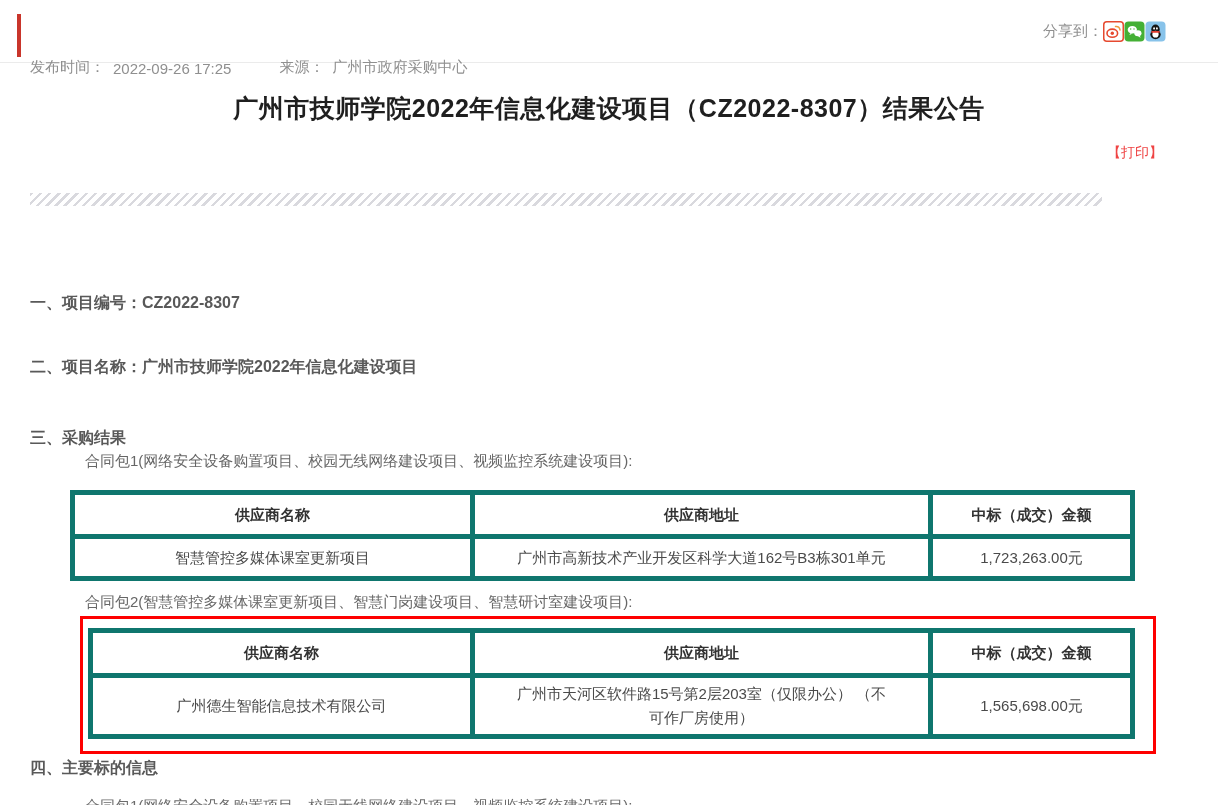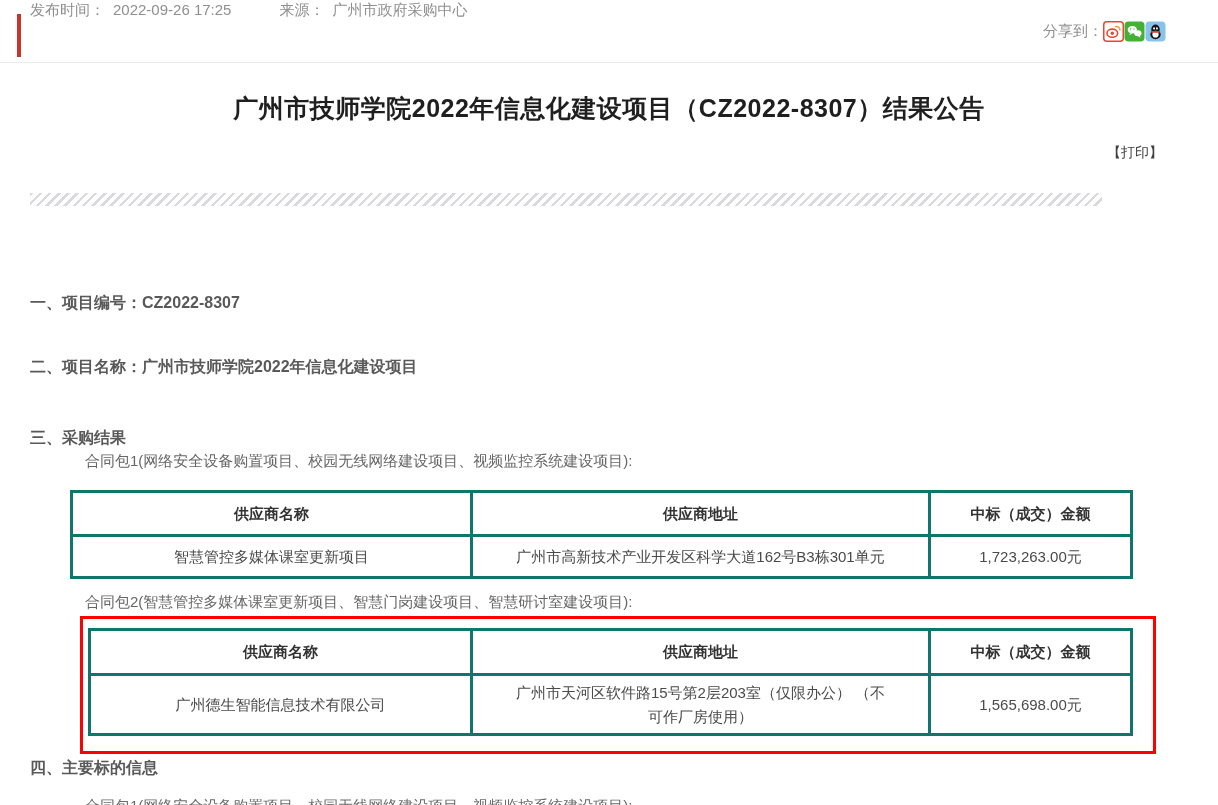--- a/index.html
+++ b/index.html
@@ -16,43 +16,43 @@
   
   .meta-bar {
     position: absolute; left: 0; top: 0; width: 1218px; height: 63px;
     border-bottom: 1px solid #ebebeb;
   }
   .left-accent {
     position: absolute; left: 17px; top: 14px; width: 4px; height: 43px;
     background: #c9352b;
   }
   .meta-text {
-    position: absolute; left: 30px; top: 1px; height: 62px;
-    display: flex; align-items: flex-start; gap: 8px;
+    position: absolute; left: 30px; top: 15px; height: 62px;
+    display: flex; align-items: flex-end; gap: 8px;
     font-size: 15px; color: #8f8f8f;
   }
   .meta-gap { width: 32px; }
   .share-area {
     position: absolute; right: 52px; top: 0; height: 62px;
     display: flex; align-items: center; 
     font-size: 15px; color: #8f8f8f;
   }
   .share-icon { width: 21px; height: 21px; display: inline-block; cursor: pointer; }
   .share-icon svg { width: 21px; height: 21px; display: block; }
 
   
   .article-title {
     position: absolute; left: 0; top: 92px; width: 1218px;
     text-align: center;
     font-size: 25px; font-weight: bold; color: #1f1f1f;
     letter-spacing: 0.5px;
   }
   .print-btn {
     position: absolute; right: 55px; top: 144px;
-    font-size: 14px; color: #404040; cursor: pointer;
+    font-size: 14px; color: #ef4444; cursor: pointer;
   }
 
   
   .hatch-divider {
     position: absolute; left: 30px; top: 193px; width: 1072px; height: 13px;
     background: repeating-linear-gradient(
       135deg,
       #d9d9de 0px, #d9d9de 2.5px,
       #ffffff 2.5px, #ffffff 6.5px
     );
@@ -78,21 +78,21 @@
   
   table.result-table {
     position: absolute;
     border-collapse: collapse;
     table-layout: fixed;
     font-size: 15px;
     color: #4a4a4a;
     background: #fff;
   }
   table.result-table th, table.result-table td {
-    border: 3px solid #0f766e;
+    border: 5px solid #0f766e;
     text-align: center;
     vertical-align: middle;
     padding: 4px 10px;
     line-height: 1.6;
   }
   table.result-table th { font-weight: bold; color: #333; }
   td.amount { text-align: right; padding-right: 18px; }
 
   .table1 { left: 70px; top: 490px; width: 1060px; }
   .table1 th { height: 44px; }

